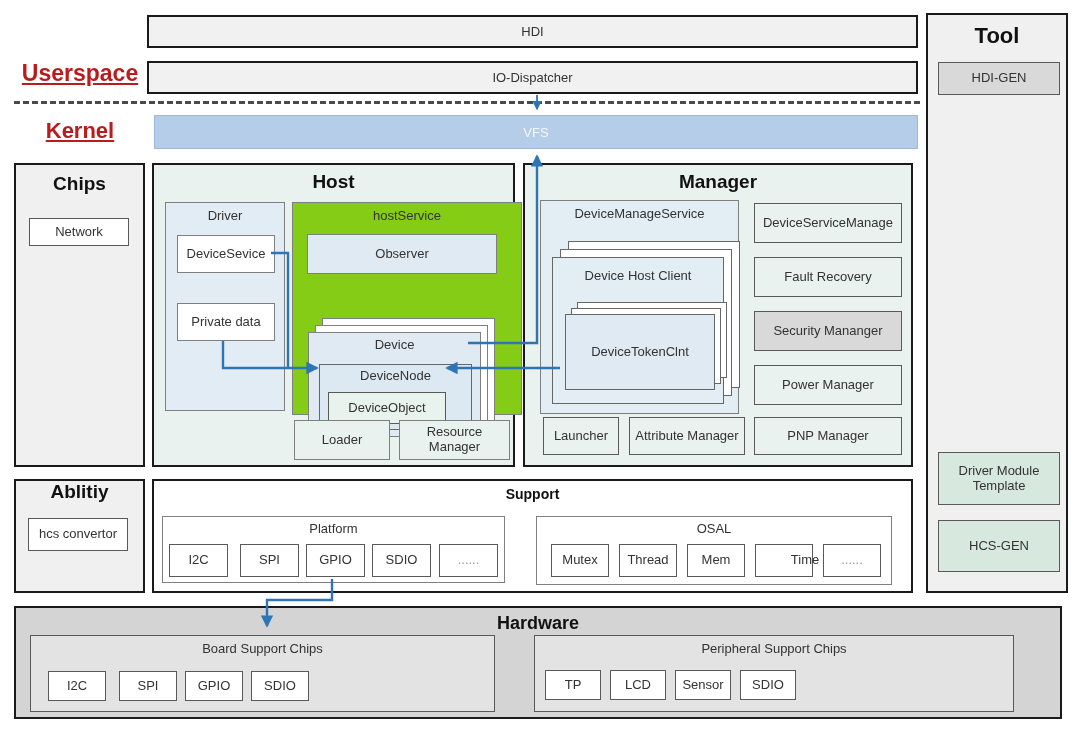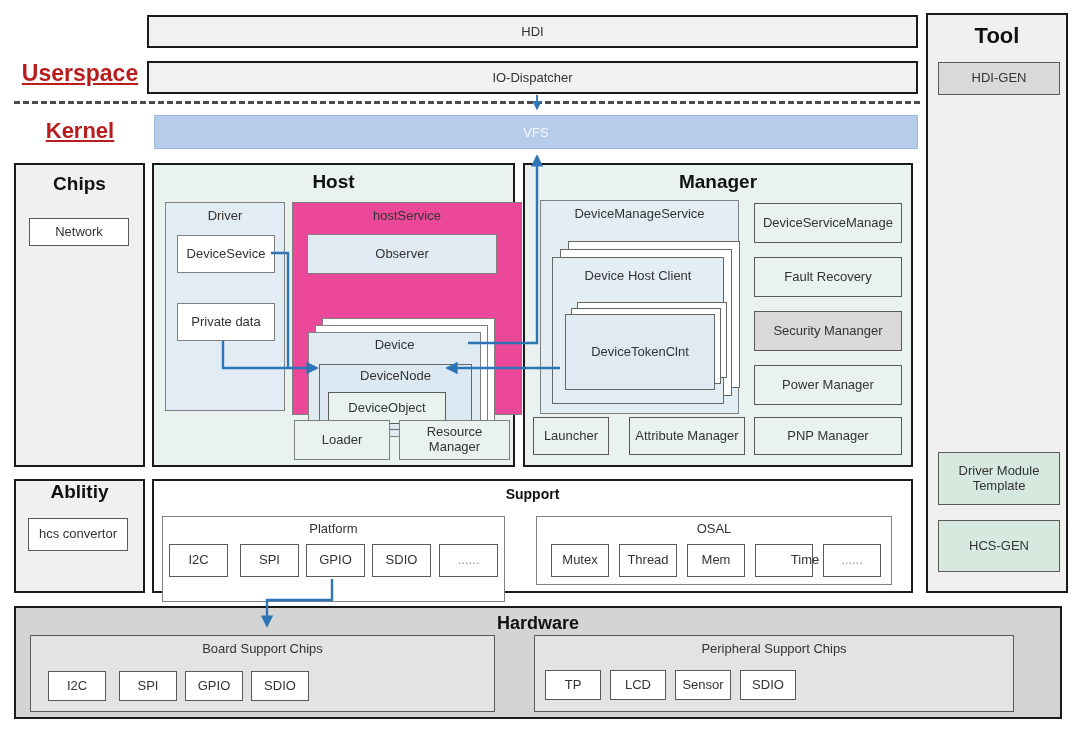--- a/index.html
+++ b/index.html
@@ -41,21 +41,21 @@
 
   <div class="abs panel" style="left:152px; top:163px; width:363px; height:304px; background:#e9f2ee;">
     <div class="panel-title" style="margin-top:6px; font-size:19px;">Host</div>
 
     <div class="abs bluefill" style="left:11px; top:37px; width:120px; height:209px; border:1px solid #7f7f7f; background:#e2ecf4;">
       <div class="sub-title">Driver</div>
       <div class="box" style="position:absolute; left:11px; top:32px; width:98px; height:38px; background:#ffffff;">DeviceSevice</div>
       <div class="box" style="position:absolute; left:11px; top:100px; width:98px; height:38px; background:#ffffff;">Private data</div>
     </div>
 
-    <div class="abs" style="left:138px; top:37px; width:230px; height:213px; background:#ec4899; border:1px solid #7f7f7f;padding-left:21px;">
+    <div class="abs" style="left:138px; top:37px; width:230px; height:213px; background:#84cc16; border:1px solid #7f7f7f;padding-left:21px;">
       <div class="sub-title">hostService</div>
       <div class="box bluefill" style="position:absolute; left:14px; top:31px; width:190px; height:40px;">Observer</div>
 
       <div class="stack-back" style="left:29px; top:115px; width:173px; height:105px;"></div>
       <div class="stack-back" style="left:22px; top:122px; width:173px; height:105px;"></div>
       <div class="abs bluefill" style="left:15px; top:129px; width:173px; height:105px; border:1px solid #7f7f7f;">
         <div class="sub-title" style="top:4px;">Device</div>
         <div class="abs" style="left:10px; top:31px; width:153px; height:66px; background:#dce8f2; border:1px solid #666;">
           <div class="sub-title" style="top:3px;">DeviceNode</div>
           <div class="box" style="position:absolute; left:8px; top:27px; width:118px; height:32px; background:#e9f3ee; border:1.3px solid #595959;">DeviceObject</div>
@@ -83,33 +83,33 @@
         <div class="box" style="position:absolute; left:12px; top:56px; width:150px; height:76px; background:#dfeaf3; border:1px solid #666;">DeviceTokenClnt</div>
       </div>
     </div>
 
     <div class="box greenbox" style="position:absolute; left:229px; top:38px; width:148px; height:40px;">DeviceServiceManage</div>
     <div class="box greenbox" style="position:absolute; left:229px; top:92px; width:148px; height:40px;">Fault Recovery</div>
     <div class="box greenbox" style="position:absolute; left:229px; top:200px; width:148px; height:40px;">Power Manager</div>
     <div class="box graybox" style="position:absolute; left:229px; top:146px; width:148px; height:40px;">Security Mananger</div>
     <div class="box greenbox" style="position:absolute; left:229px; top:252px; width:148px; height:38px;">PNP Manager</div>
 
-    <div class="box greenbox" style="position:absolute; left:8px; top:252px; width:76px; height:38px;">Launcher</div>
+    <div class="box greenbox" style="position:absolute; left:18px; top:252px; width:76px; height:38px;">Launcher</div>
     <div class="box greenbox" style="position:absolute; left:104px; top:252px; width:116px; height:38px;">Attribute Manager</div>
   </div>
 
   <div class="abs panel" style="left:14px; top:479px; width:131px; height:114px; background:#f0f0f0;">
     <div class="panel-title" style="font-size:19px;">Ablitiy</div>
     <div class="box wbox" style="position:absolute; left:12px; top:37px; width:100px; height:33px;">hcs convertor</div>
   </div>
 
   <div class="abs panel" style="left:152px; top:479px; width:761px; height:114px; background:#ffffff;">
     <div class="panel-title" style="margin-top:5px; font-size:14px;">Support</div>
 
-    <div class="abs" style="left:8px; top:35px; width:343px; height:86px; background:#ffffff; border:1px solid #7f7f7f;">
+    <div class="abs" style="left:8px; top:35px; width:343px; height:67px; background:#ffffff; border:1px solid #7f7f7f;">
       <div class="sub-title" style="top:4px;">Platform</div>
       <div class="box wbox" style="position:absolute; left:6px;  top:27px; width:59px; height:33px;">I2C</div>
       <div class="box wbox" style="position:absolute; left:77px; top:27px; width:59px; height:33px;">SPI</div>
       <div class="box wbox" style="position:absolute; left:143px;top:27px; width:59px; height:33px;">GPIO</div>
       <div class="box wbox" style="position:absolute; left:209px;top:27px; width:59px; height:33px;">SDIO</div>
       <div class="box wbox" style="position:absolute; left:276px;top:27px; width:59px; height:33px; color:#999;">......</div>
     </div>
 
     <div class="abs" style="left:382px; top:35px; width:356px; height:69px; background:#ffffff; border:1px solid #7f7f7f;">
       <div class="sub-title" style="top:4px;">OSAL</div>

